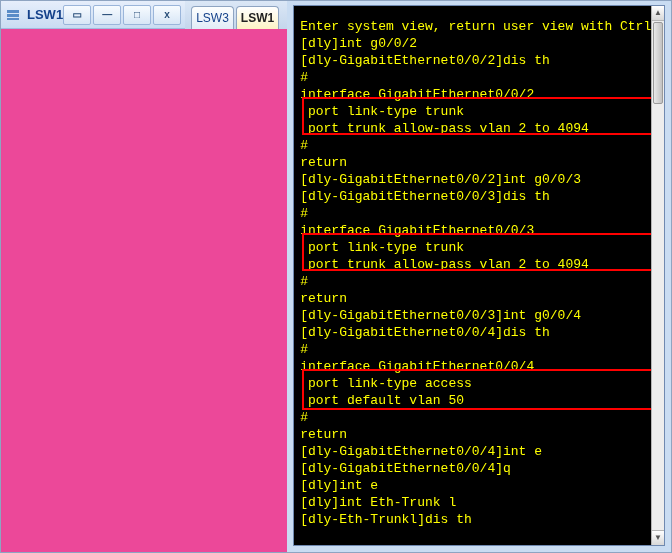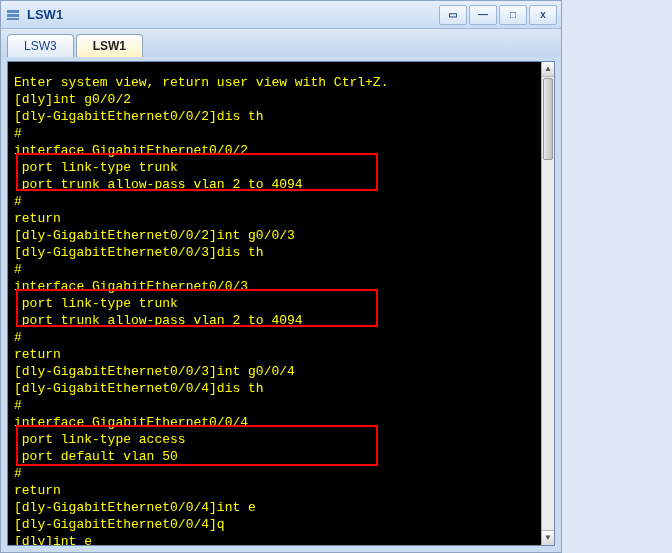--- a/index.html
+++ b/index.html
@@ -1,23 +1,23 @@
 <!DOCTYPE html>
 <html><head>
 <meta charset="utf-8">
 <style>
 html,body{margin:0;padding:0;font-family:Tahoma,Verdana,sans-serif;font-size:12px;background:#dfe8f6;width:672px;height:553px;overflow:hidden}
-.window{width:562px;height:553px;border:1px solid #8ea4c1;box-sizing:border-box;display:flex;flex-direction:column;background:#d946ef}
+.window{width:672px;height:553px;border:1px solid #8ea4c1;box-sizing:border-box;display:flex;flex-direction:row;background:#ec4899}
 .titlebar{height:28px;background:linear-gradient(to bottom,#e6eefb 0%,#c9dcf2 100%);border-bottom:1px solid #a3bae0;display:flex;align-items:center;padding:0 4px;box-sizing:border-box;}
 .app-icon{width:16px;height:16px;margin-right:6px;display:inline-flex;align-items:center;justify-content:center}
 .title-text{color:#15428b;font-weight:bold;font-size:13px;flex:1}
 .win-controls{display:flex;gap:2px}
 .win-btn{width:26px;height:18px;background:linear-gradient(to bottom,#f7fbff 0%,#d8e6f6 100%);border:1px solid #9ab5da;border-radius:2px;display:flex;align-items:center;justify-content:center;color:#2a4f7a;font-size:10px;font-weight:bold;cursor:pointer}
 .tabstrip{height:28px;background:linear-gradient(to bottom,#dbe7f6 0%,#c4d6ec 100%);display:flex;align-items:flex-end;padding:0 6px;}
-.tab{padding:4px 16px;margin-right:2px;border:1px solid #8ea4c1;border-bottom:none;border-top-left-radius:4px;border-top-right-radius:4px;background:linear-gradient(to bottom,#fdfefe 0%,#e1ebf7 100%);color:#15428b;font-size:12px;cursor:pointer}
+.tab{padding:4px 4px;margin-right:2px;border:1px solid #8ea4c1;border-bottom:none;border-top-left-radius:4px;border-top-right-radius:4px;background:linear-gradient(to bottom,#fdfefe 0%,#e1ebf7 100%);color:#15428b;font-size:12px;cursor:pointer}
 .tab.active{background:linear-gradient(to bottom,#fff 0%,#fdf3c5 100%);font-weight:bold;color:#222;}
 .terminal-wrap{flex:1;background:#c9dcf2;padding:4px 6px 6px 6px;box-sizing:border-box;}
 .terminal{width:100%;height:100%;background:#000;border:1px solid #6f89b0;box-sizing:border-box;position:relative;overflow:hidden}
 .term-inner{position:absolute;top:0;left:0;right:12px;bottom:0;padding:12px 6px;font-family:Consolas,'Courier New',monospace;font-size:13px;line-height:17px;color:#ffff00;white-space:pre}
 .scrollbar{position:absolute;top:0;right:0;bottom:0;width:12px;background:#ededed;border-left:1px solid #b5b5b5}
 .sb-btn{height:14px;background:linear-gradient(to bottom,#fff,#d8d8d8);border-bottom:1px solid #b5b5b5;font-size:8px;text-align:center;line-height:14px;color:#555;cursor:pointer}
 .sb-btn.bottom{position:absolute;bottom:0;left:0;right:0;border-top:1px solid #b5b5b5;border-bottom:none}
 .sb-thumb{position:absolute;left:1px;right:1px;top:16px;height:80px;background:linear-gradient(to right,#e8e8e8,#c2c2c2);border:1px solid #9a9a9a;border-radius:2px;cursor:pointer}
 .redbox{position:absolute;border:2px solid #ff0000;box-sizing:border-box;pointer-events:none}
 </style>

